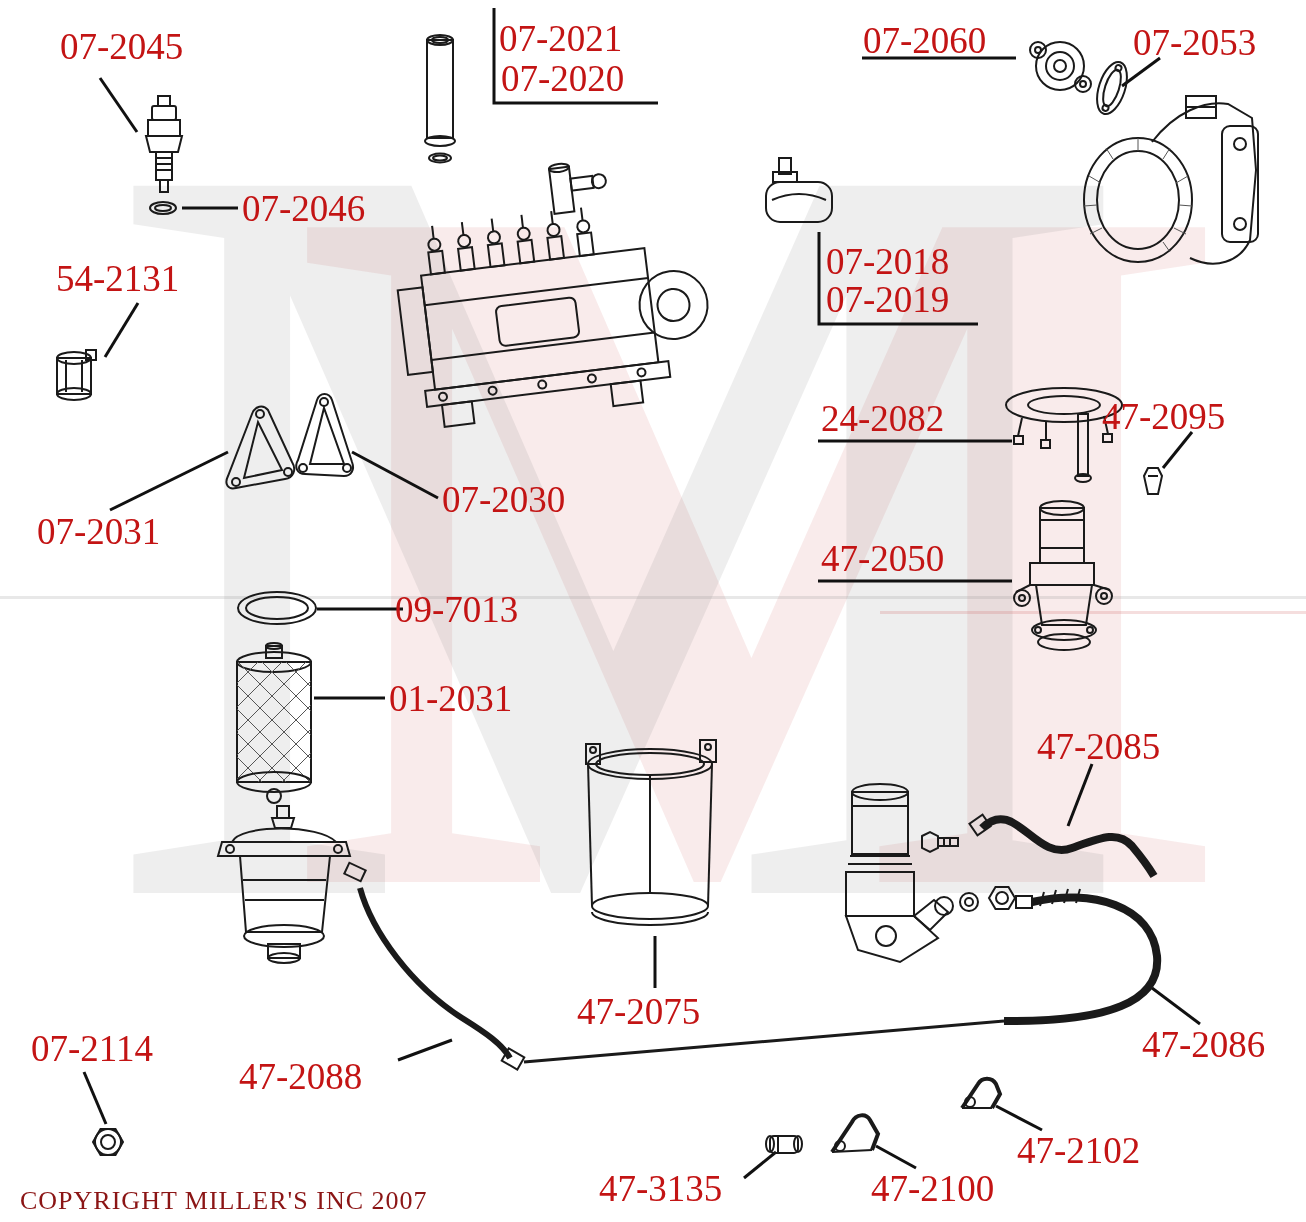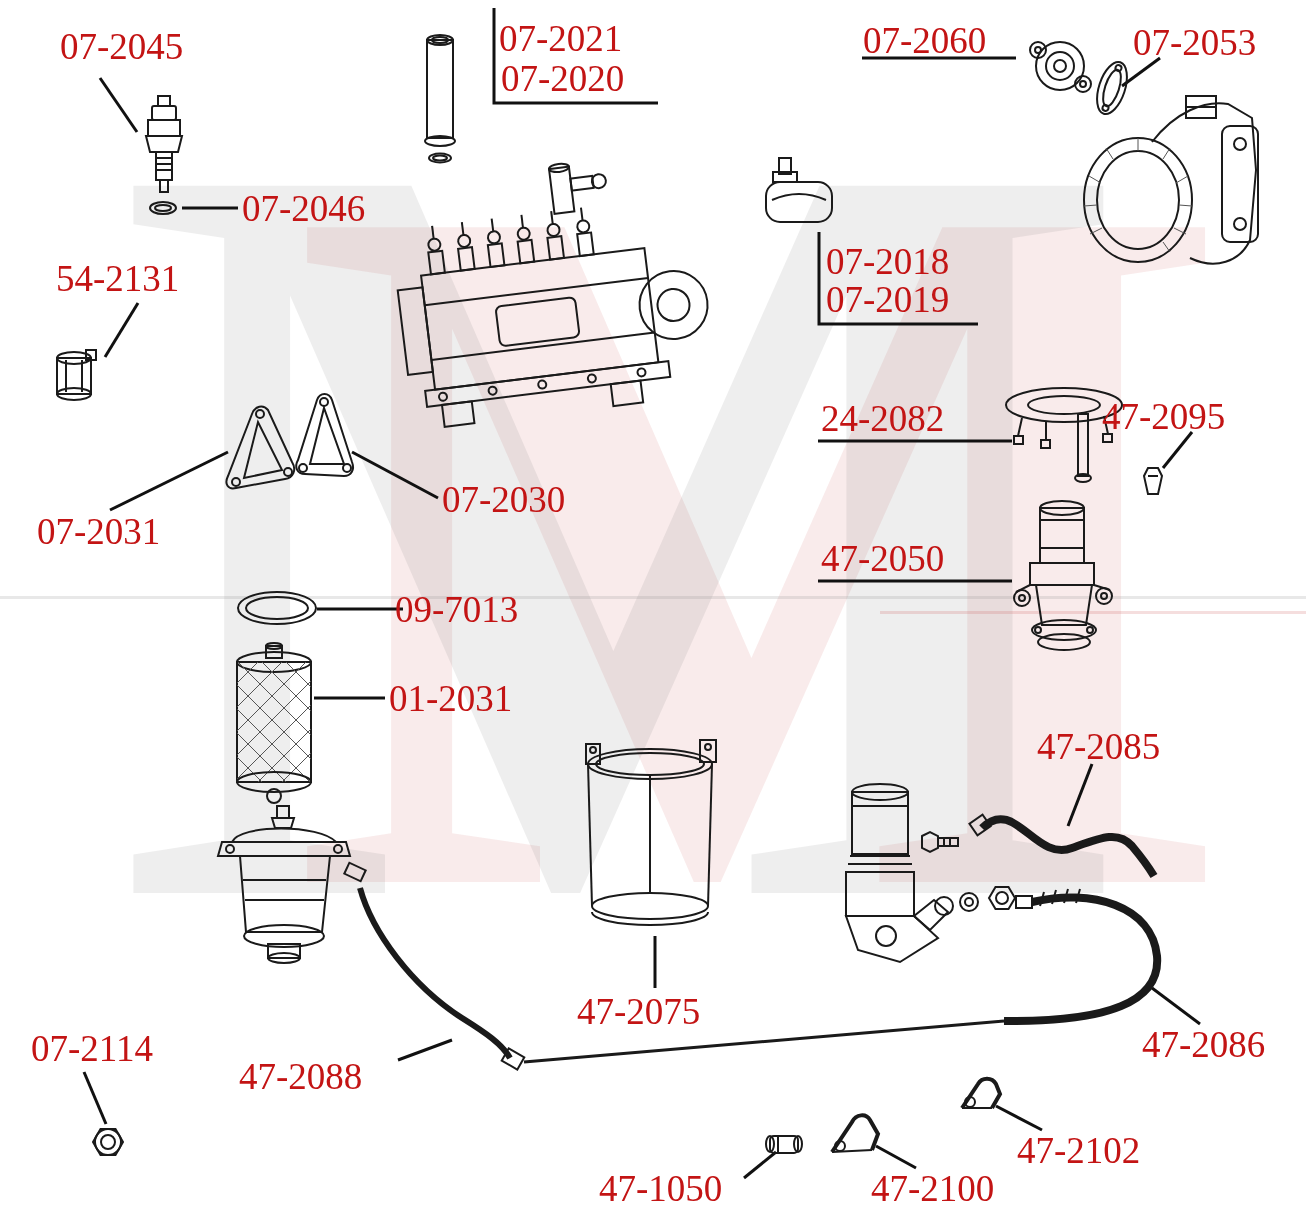--- a/index.html
+++ b/index.html
@@ -372,17 +372,18 @@
   <div class="plabel" style="left:37px;top:513px">07-2031</div>
   <div class="plabel" style="left:442px;top:481px">07-2030</div>
   <div class="plabel" style="left:821px;top:540px">47-2050</div>
   <div class="plabel" style="left:395px;top:591px">09-7013</div>
   <div class="plabel" style="left:389px;top:680px">01-2031</div>
   <div class="plabel" style="left:1037px;top:728px">47-2085</div>
   <div class="plabel" style="left:31px;top:1030px">07-2114</div>
   <div class="plabel" style="left:239px;top:1058px">47-2088</div>
   <div class="plabel" style="left:577px;top:993px">47-2075</div>
   <div class="plabel" style="left:1142px;top:1026px">47-2086</div>
-  <div class="plabel" style="left:599px;top:1170px">47-1050</div>
+  <div class="plabel" style="left:599px;top:1170px">47-3135</div>
   <div class="plabel" style="left:871px;top:1170px">47-2100</div>
   <div class="plabel" style="left:1017px;top:1132px">47-2102</div>
 
+  <div class="copyright">COPYRIGHT MILLER'S INC 2007</div>
 </div>
 
 </body></html>

